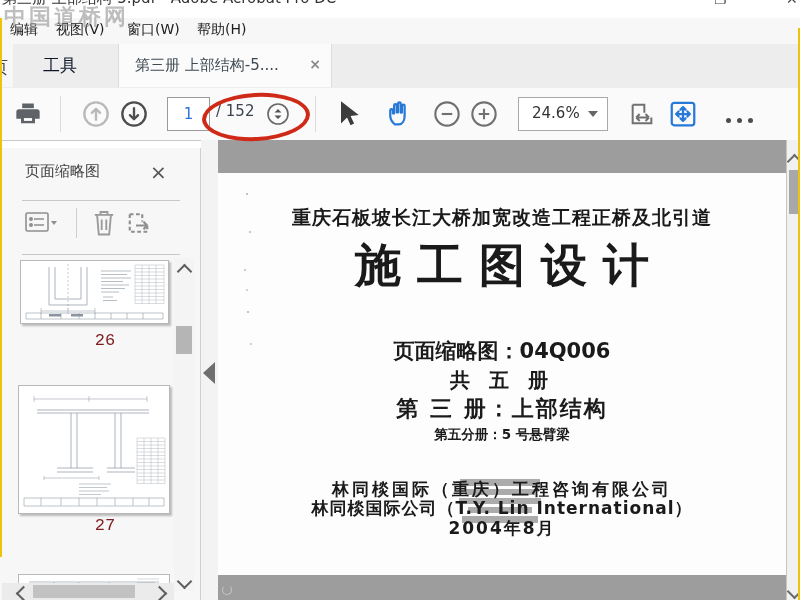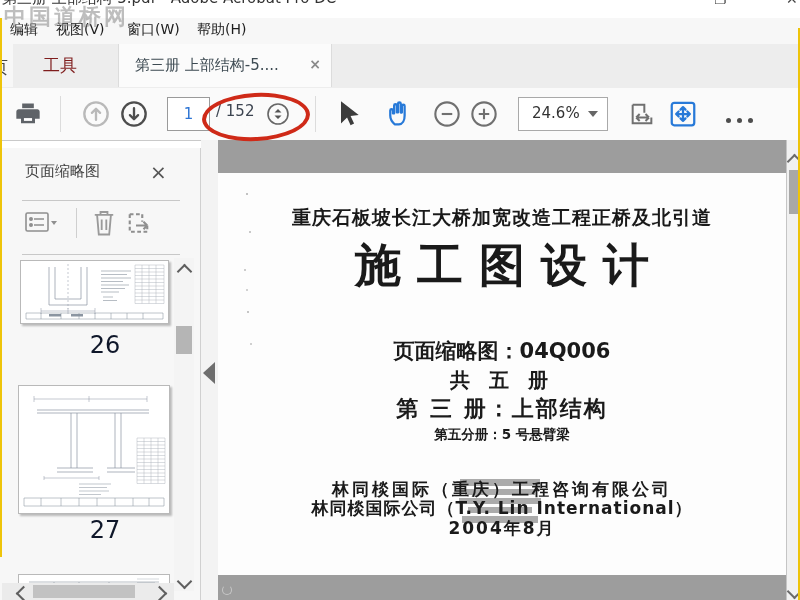--- a/index.html
+++ b/index.html
@@ -12,21 +12,21 @@
   .titlebar{left:0;top:0;width:800px;height:18px;background:#ffffff;}
   .titletext{left:2px;top:-13px;font-size:15px;color:#333;white-space:nowrap;line-height:22px;}
   .watermark{left:4px;top:2px;font-size:22px;font-weight:bold;color:#8a8a8a;opacity:.55;
              letter-spacing:3px;z-index:60;pointer-events:none;}
   .menubar{left:0;top:18px;width:800px;height:26px;background:#f7f7f7;}
   .menuitem{top:3px;font-size:14px;color:#1c1c1c;}
   .tabbar{left:0;top:44px;width:800px;height:44px;background:#ededed;border-bottom:1px solid #d6d6d6;}
   .hometab{left:0;top:0;width:13px;height:43px;background:#f7f7f7;font-size:17px;color:#444;}
   .hometab span{margin-left:-9px;display:block;margin-top:12px;}
   .toolstab{left:14px;top:0;width:92px;height:43px;text-align:center;line-height:43px;
-            font-size:17px;color:#7f1d1d;}
+            font-size:17px;color:#0f172a;}
   .doctab{left:118px;top:0;width:212px;height:43px;background:#fbfbfb;
           border-left:1px solid #dcdcdc;border-right:1px solid #dcdcdc;}
   .doctab .lbl{position:absolute;left:16px;top:12px;font-size:15px;color:#3d4a52;white-space:nowrap;}
   .doctab .x{position:absolute;right:10px;top:12px;font-size:14px;color:#8a8a8a;font-weight:bold;}
   .helpcircle{left:716px;top:53px;width:21px;height:21px;border:2px solid #6b6b6b;border-radius:50%;
               text-align:center;line-height:21px;font-size:13px;color:#555;font-weight:bold;}
   .signin{left:760px;top:55px;font-size:16px;color:#333;}
   .toolbar{left:0;top:88px;width:800px;height:52px;background:#fafafa;border-bottom:1px solid #c9c9c9;}
   .tdiv{width:1px;height:36px;background:#dcdcdc;top:8px;}
   .pageinput{left:167px;top:9px;width:41px;height:32px;background:#fff;border:1px solid #9a9a9a;
@@ -43,21 +43,21 @@
   .dots i{display:inline-block;width:5px;height:5px;border-radius:50%;background:#4d4d4d;margin-right:6px;}
   
   .panel{left:0;top:148px;width:200px;height:460px;background:#f7f7f7;border-right:1px solid #d0d0d0;}
   .paneltitle{left:25px;top:14px;font-size:15px;color:#3f3f3f;}
   .panelx{left:150px;top:12px;font-size:20px;color:#555;}
   .phr{left:22px;height:1px;background:#c8c8c8;width:158px;}
   .strip{left:201px;top:140px;width:17px;height:460px;background:#f3f3f3;}
   .collapse{left:203px;top:362px;width:0;height:0;border-top:11px solid transparent;
             border-bottom:11px solid transparent;border-right:12px solid #6e6e6e;}
   .thumb{background:#fff;border:1px solid #b9b9b9;box-shadow:2px 2px 2px rgba(0,0,0,.25);}
-  .thumblabel{font-size:24px;color:#0f172a;width:150px;text-align:center;}
+  .thumblabel{font-size:17px;color:#7f1d1d;width:150px;text-align:center;font-family:Liberation Mono, monospace;}
   .chev{width:9px;height:9px;border-left:2px solid #5f5f5f;border-top:2px solid #5f5f5f;}
   .vthumb{background:#b5b5b5;}
   .hscroll{left:2px;top:583px;width:172px;height:17px;background:#ebebeb;}
   
   .docarea{left:218px;top:140px;width:568px;height:460px;background:#9d9d9d;}
   .page{left:0;top:33px;width:568px;height:402px;background:#fdfdfd;color:#1a1a1a;}
   .ptext{width:568px;text-align:center;font-weight:bold;white-space:nowrap;}
   .vscroll{left:786px;top:140px;width:14px;height:460px;background:#f1f1f1;border-left:1px solid #c5c5c5;}
   .stamp{left:234px;top:303px;width:96px;height:58px;opacity:.45;filter:blur(.7px);}
   .stamp i{display:block;background:#4a4a4a;margin:3px auto;}

